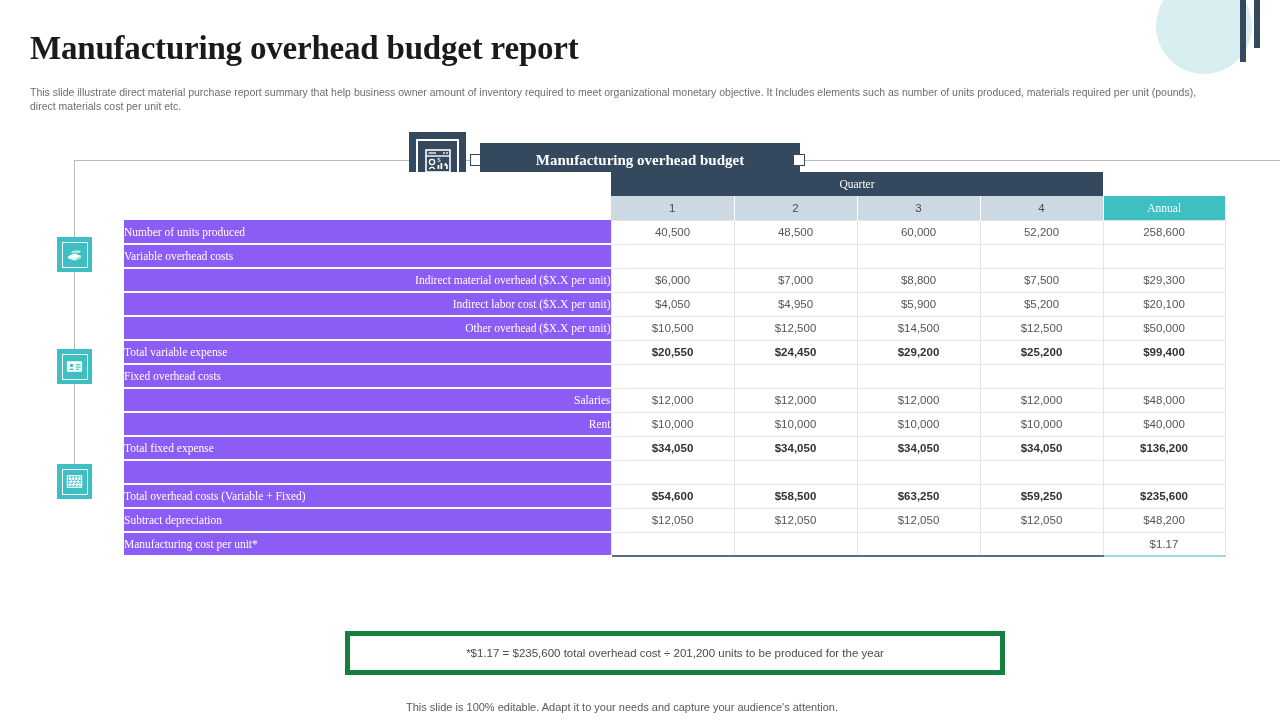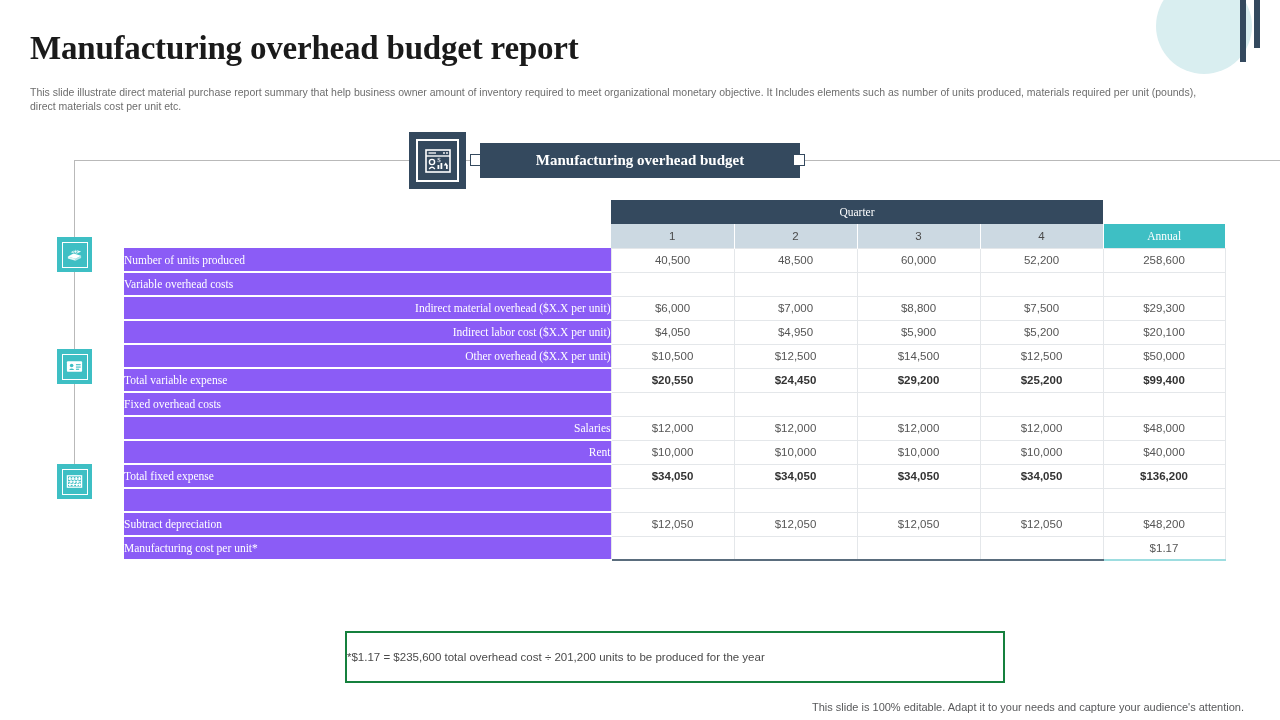--- a/index.html
+++ b/index.html
@@ -111,21 +111,21 @@
     border: 1.5px solid #ffffff;
     display: flex; align-items: center; justify-content: center;
   }
   .side-icon-1 { top: 237px; }
   .side-icon-2 { top: 349px; }
   .side-icon-3 { top: 464px; }
 
   
   .tbl {
     position: absolute;
-    left: 124px; top: 200px;
+    left: 124px; top: 172px;
     width: 1101px;
     border-collapse: collapse;
     table-layout: fixed;
   }
   .tbl td, .tbl th {
     height: 24px;
     padding: 0;
     font-size: 11.5px;
     font-weight: normal;
   }
@@ -187,33 +187,33 @@
   }
   .hdr-blank-top { background: #ffffff; }
 
   .tbl tr.last-row td.num { border-bottom: 2px solid #5a6d7d; }
   .tbl tr.last-row td.num.annual-cell { border-bottom: 2px solid #9ddde0; }
 
   
   .footnote-box {
     position: absolute;
     left: 345px; top: 631px;
-    width: 660px; height: 52px;
-    border: 2px solid #15803d;
-    display: flex; align-items: center; 
+    width: 660px; height: 44px;
+    border: 5px solid #15803d;
+    display: flex; align-items: center; justify-content: center;
   }
   .footnote-text {
     font-size: 11.5px;
     color: #4a4a4a;
   }
   .bottom-note {
     position: absolute;
     left: 0; top: 701px;
     width: 1244px;
-    text-align: right;
+    text-align: center;
     font-size: 11px;
     color: #58595b;
   }
   svg { display: block; }
 </style>
 </head>
 <body>
 
 <div class="deco-circle"></div>
 <div class="deco-bar deco-bar-1"></div>
@@ -401,20 +401,28 @@
       </tr>
       <tr>
         <td class="lbl left"></td>
         <td class="num"></td>
         <td class="num"></td>
         <td class="num"></td>
         <td class="num"></td>
         <td class="num annual-cell"></td>
       </tr>
       <tr>
+        <td class="lbl left">Total overhead costs (Variable + Fixed)</td>
+        <td class="num bold">$54,600</td>
+        <td class="num bold">$58,500</td>
+        <td class="num bold">$63,250</td>
+        <td class="num bold">$59,250</td>
+        <td class="num bold annual-cell">$235,600</td>
+      </tr>
+      <tr>
         <td class="lbl left">Subtract depreciation</td>
         <td class="num">$12,050</td>
         <td class="num">$12,050</td>
         <td class="num">$12,050</td>
         <td class="num">$12,050</td>
         <td class="num annual-cell">$48,200</td>
       </tr>
       <tr class="last-row">
         <td class="lbl left">Manufacturing cost per unit*</td>
         <td class="num"></td>

